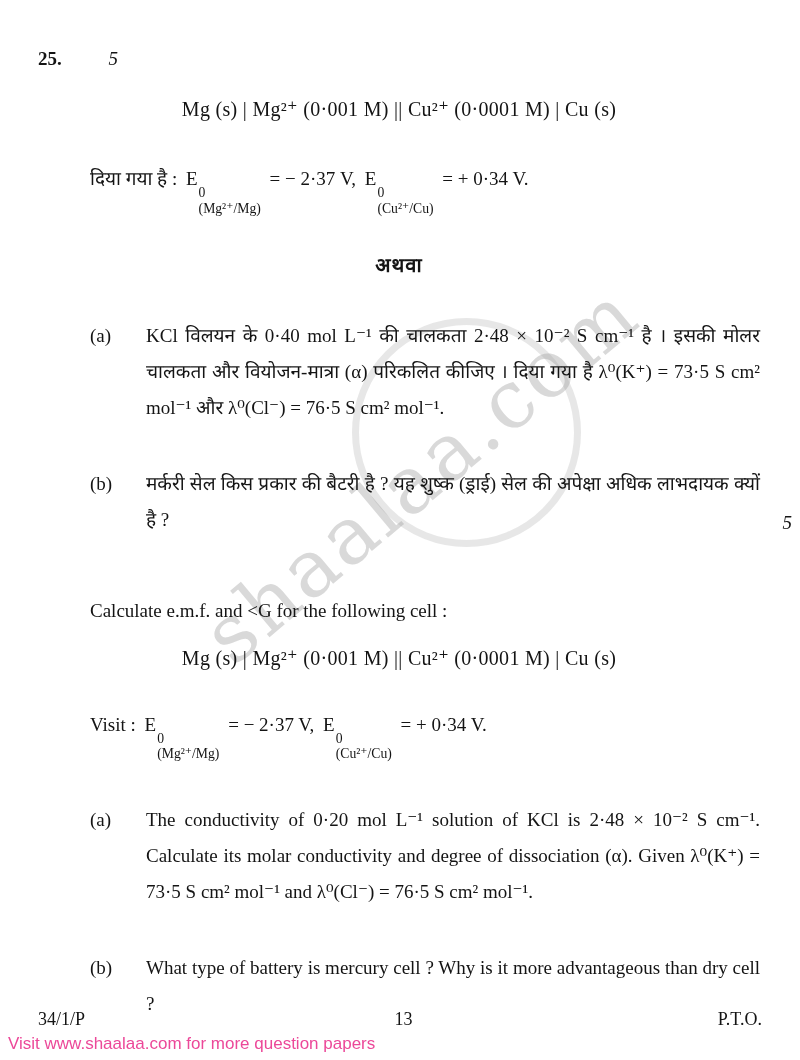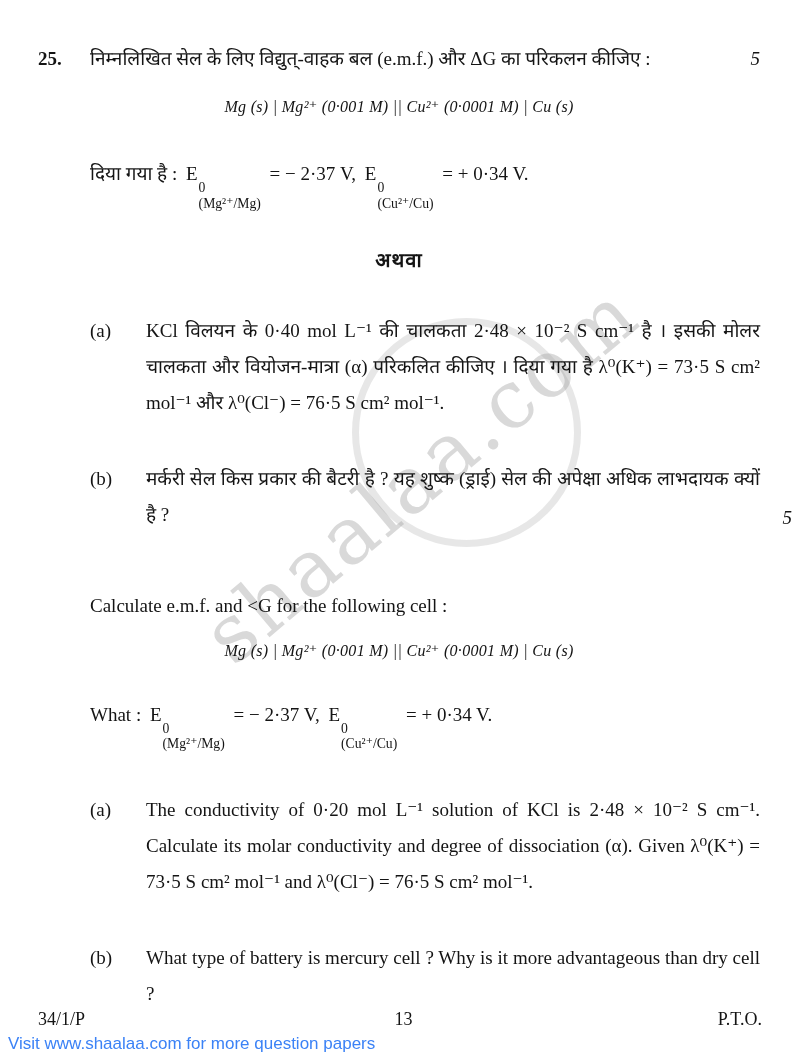--- a/index.html
+++ b/index.html
@@ -7,36 +7,36 @@
     position:relative;width:800px;height:1060px;margin:0 auto;
     background:#ffffff;color:#141414;overflow:hidden;
     font-family:"Liberation Serif","DejaVu Serif",serif;
     font-size:19px;
   }
   .inner{padding:44px 40px 0 38px;position:relative;}
   .q-row{display:flex;align-items:flex-start;line-height:1.55;}
   .q-num{font-weight:bold;width:52px;flex:0 0 52px;}
   .q-text{flex:1;}
   .q-marks{flex:0 0 28px;text-align:right;font-style:italic;}
-  .cell-line{text-align:center;margin-top:24px;font-size:16px;letter-spacing:.3px;font-style:italic;}
+  .cell-line{text-align:center;margin-top:24px;font-size:20px;letter-spacing:.3px;}
   .given-line{margin-left:52px;margin-top:44px;white-space:nowrap;}
   .e-note{display:inline-block;margin:0 4px;}
   .stack{display:inline-flex;flex-direction:column;align-items:flex-start;
          font-size:.72em;line-height:1.15;vertical-align:-0.85em;margin-left:1px;}
   .heading{text-align:center;font-weight:bold;margin-top:34px;font-size:20px;letter-spacing:1px;}
   .part{display:flex;margin-left:52px;margin-top:40px;position:relative;}
   .part-label{flex:0 0 56px;line-height:1.9;}
   .part-text{flex:1;text-align:justify;line-height:1.9;}
   .part-marks{position:absolute;right:-32px;bottom:4px;font-style:italic;}
   .plain-line{margin-left:52px;margin-top:62px;}
   .footer{position:absolute;left:38px;right:38px;bottom:30px;display:flex;
           justify-content:space-between;font-size:18px;}
   .footer .f-center{position:absolute;left:7px;right:0;text-align:center;}
   .footer .f-left,.footer .f-right{position:relative;z-index:1;background:transparent;}
-  .visit-line{position:absolute;left:8px;bottom:6px;color:#3b82f6;
+  .visit-line{position:absolute;left:8px;bottom:6px;color:#ec4899;
               font-family:"Liberation Sans","DejaVu Sans",sans-serif;font-size:17px;}
   .wm-text{
     position:absolute;left:150px;top:420px;width:560px;
     transform:rotate(-40deg);transform-origin:center;
     font-size:80px;color:rgba(160,160,160,0.40);
     font-family:"DejaVu Serif",serif;letter-spacing:3px;pointer-events:none;
     white-space:nowrap;
   }
   .wm-circle{
     position:absolute;left:352px;top:318px;width:215px;height:215px;
@@ -48,21 +48,20 @@
 
 <div class="page">
 
   <div class="wm-circle"></div>
   <div class="wm-text">shaalaa.com</div>
 
   <div class="inner">
 
     <div class="q-row">
       <span class="q-num">25.</span>
-      <span class="q-text">निम्नलिखित सेल के लिए विद्युत्-वाहक बल (e.m.f.) और ΔG का परिकलन कीजिए :</span>
       <span class="q-marks">5</span>
     </div>
 
     <div class="cell-line">Mg (s) | Mg²⁺ (0·001 M) || Cu²⁺ (0·0001 M) | Cu (s)</div>
 
     <div class="given-line">
       <span>दिया गया है :</span>
       <span class="e-note">
         <span>E</span><span class="stack">
             <span class="s-top">0</span>
@@ -90,21 +89,21 @@
       <span class="part-label">(b)</span>
       <span class="part-text">मर्करी सेल किस प्रकार की बैटरी है ? यह शुष्क (ड्राई) सेल की अपेक्षा अधिक लाभदायक क्यों है ?</span>
       <span class="part-marks">5</span>
     </div>
 
     <div class="plain-line">Calculate e.m.f. and &lt;G for the following cell :</div>
 
     <div class="cell-line">Mg (s) | Mg²⁺ (0·001 M) || Cu²⁺ (0·0001 M) | Cu (s)</div>
 
     <div class="given-line">
-      <span>What :</span>
+      <span>Visit :</span>
       <span class="e-note">
         <span>E</span><span class="stack">
             <span class="s-top">0</span>
             <span class="s-bot">(Mg²⁺/Mg)</span>
           </span>
       </span>
       <span>=  − 2·37 V,</span>
       <span class="e-note">
         <span>E</span><span class="stack">
             <span class="s-top">0</span>

